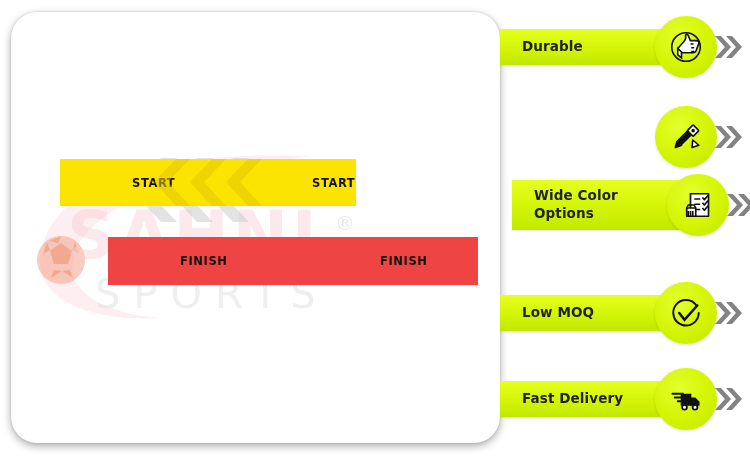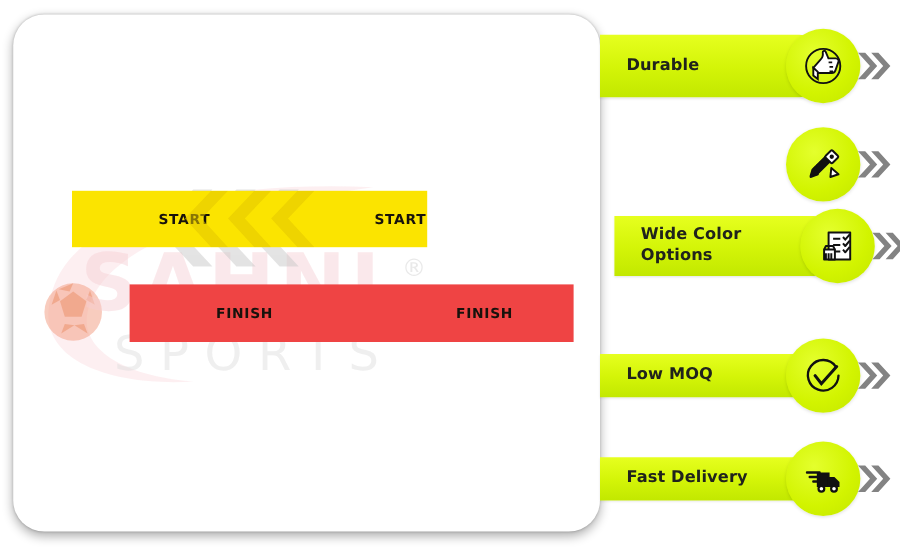--- a/index.html
+++ b/index.html
@@ -134,21 +134,21 @@
   .feature-chevrons {
     position: absolute;
     left: 213px;
     top: 50%;
     transform: translateY(-50%);
     width: 30px;
     height: 26px;
   }
 
   
-  #row-durable    { top: 29px;  height: 52px; align-items: center; }
+  #row-durable    { top: 29px;  height: 36px; align-items: center; }
   #row-customized { top: 119px; height: 36px; }
   #row-wide-color { top: 180px; height: 50px; margin-left: 12px; }
   #row-low-moq    { top: 295px; height: 36px; }
   #row-fast-delivery { top: 381px; height: 36px; }
 </style>
 </head>
 <body>
 
 <div id="product-card">
 

